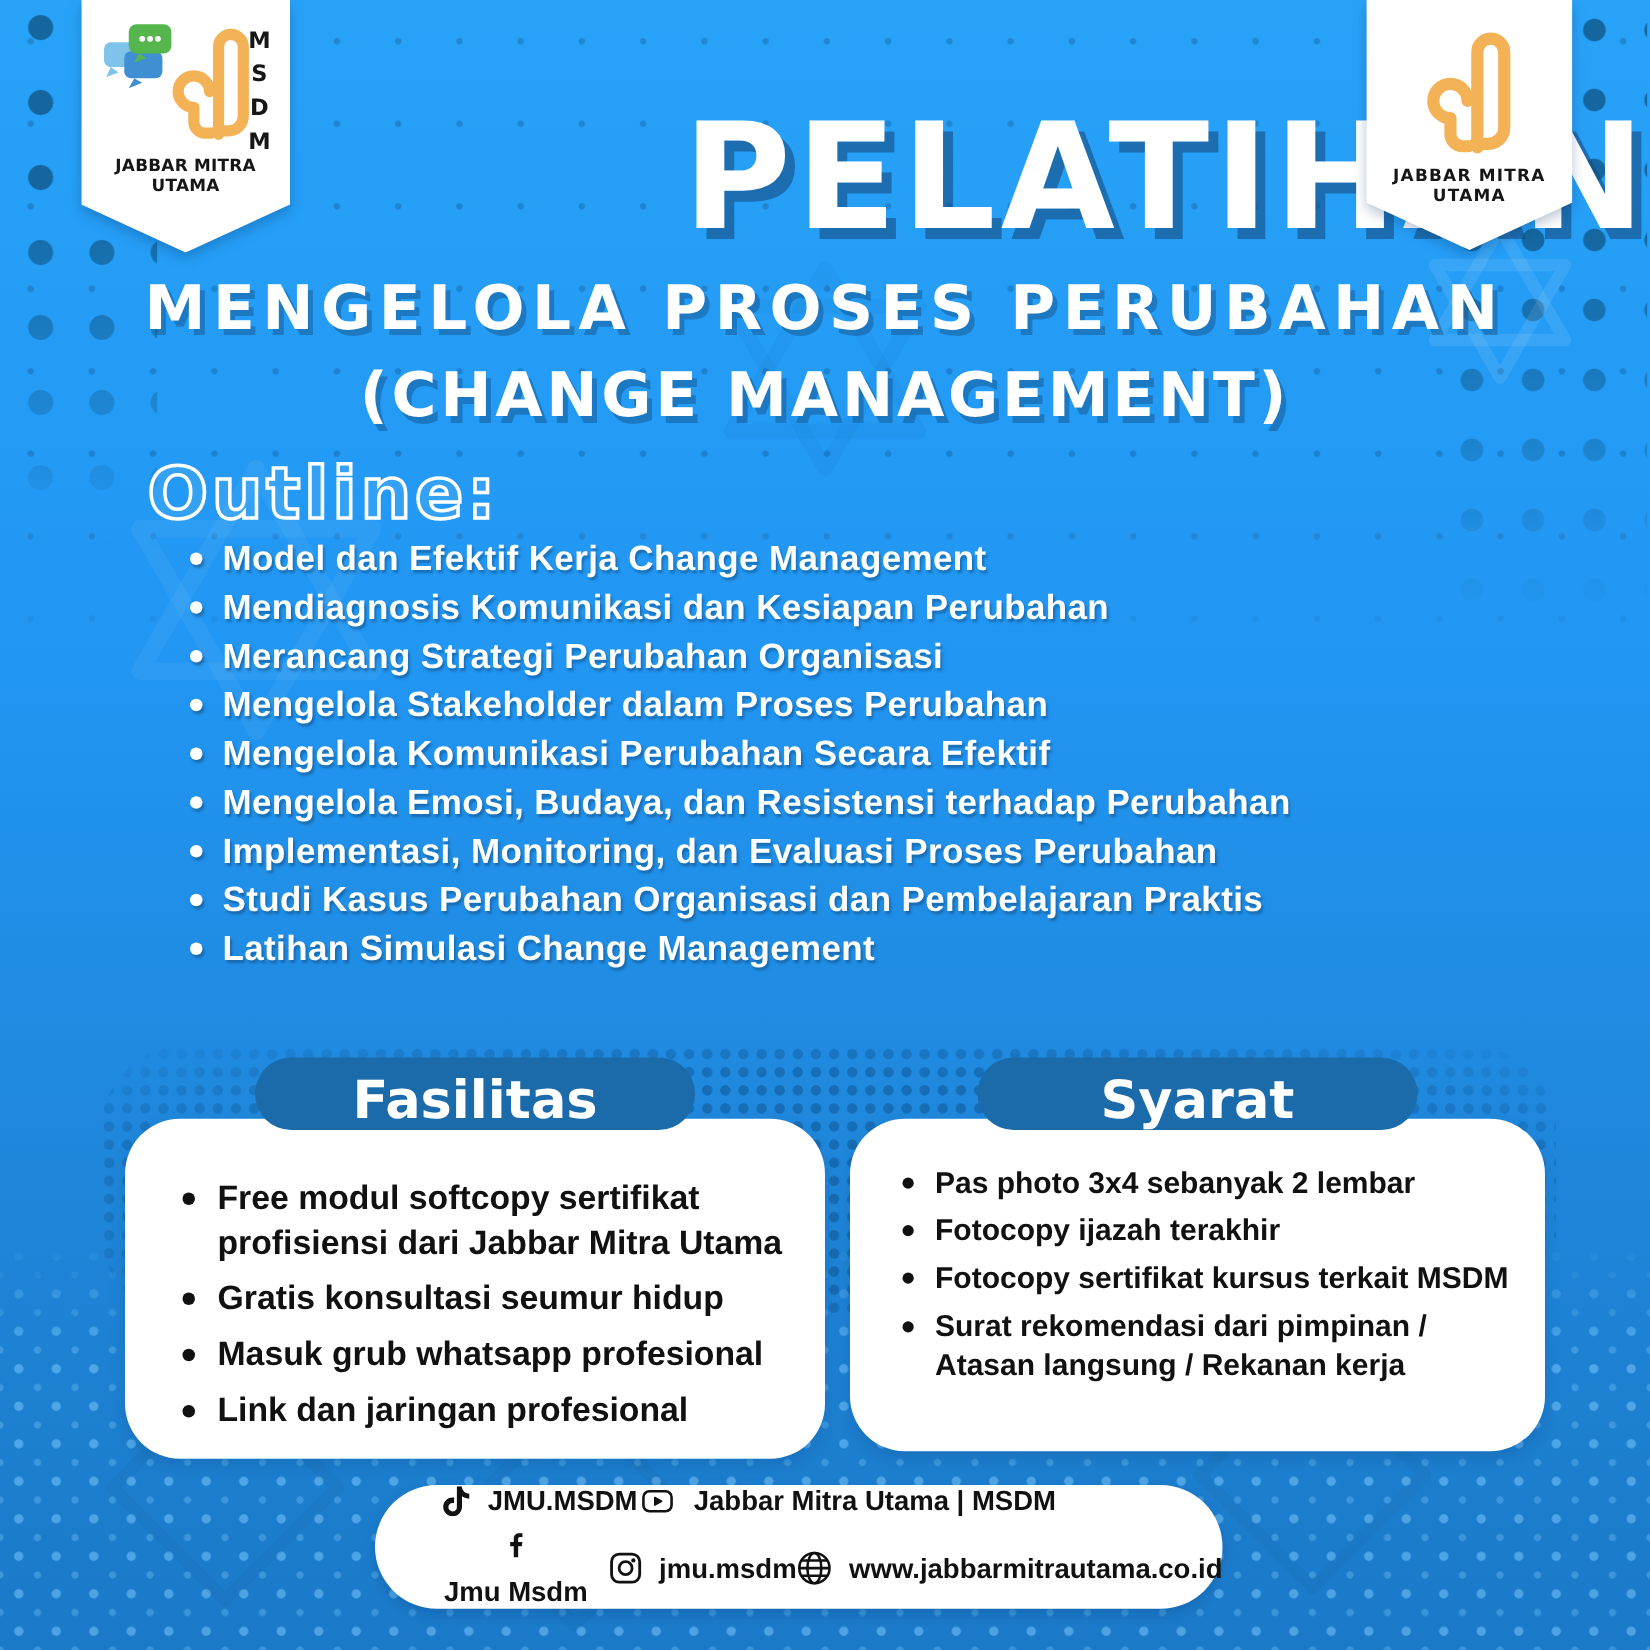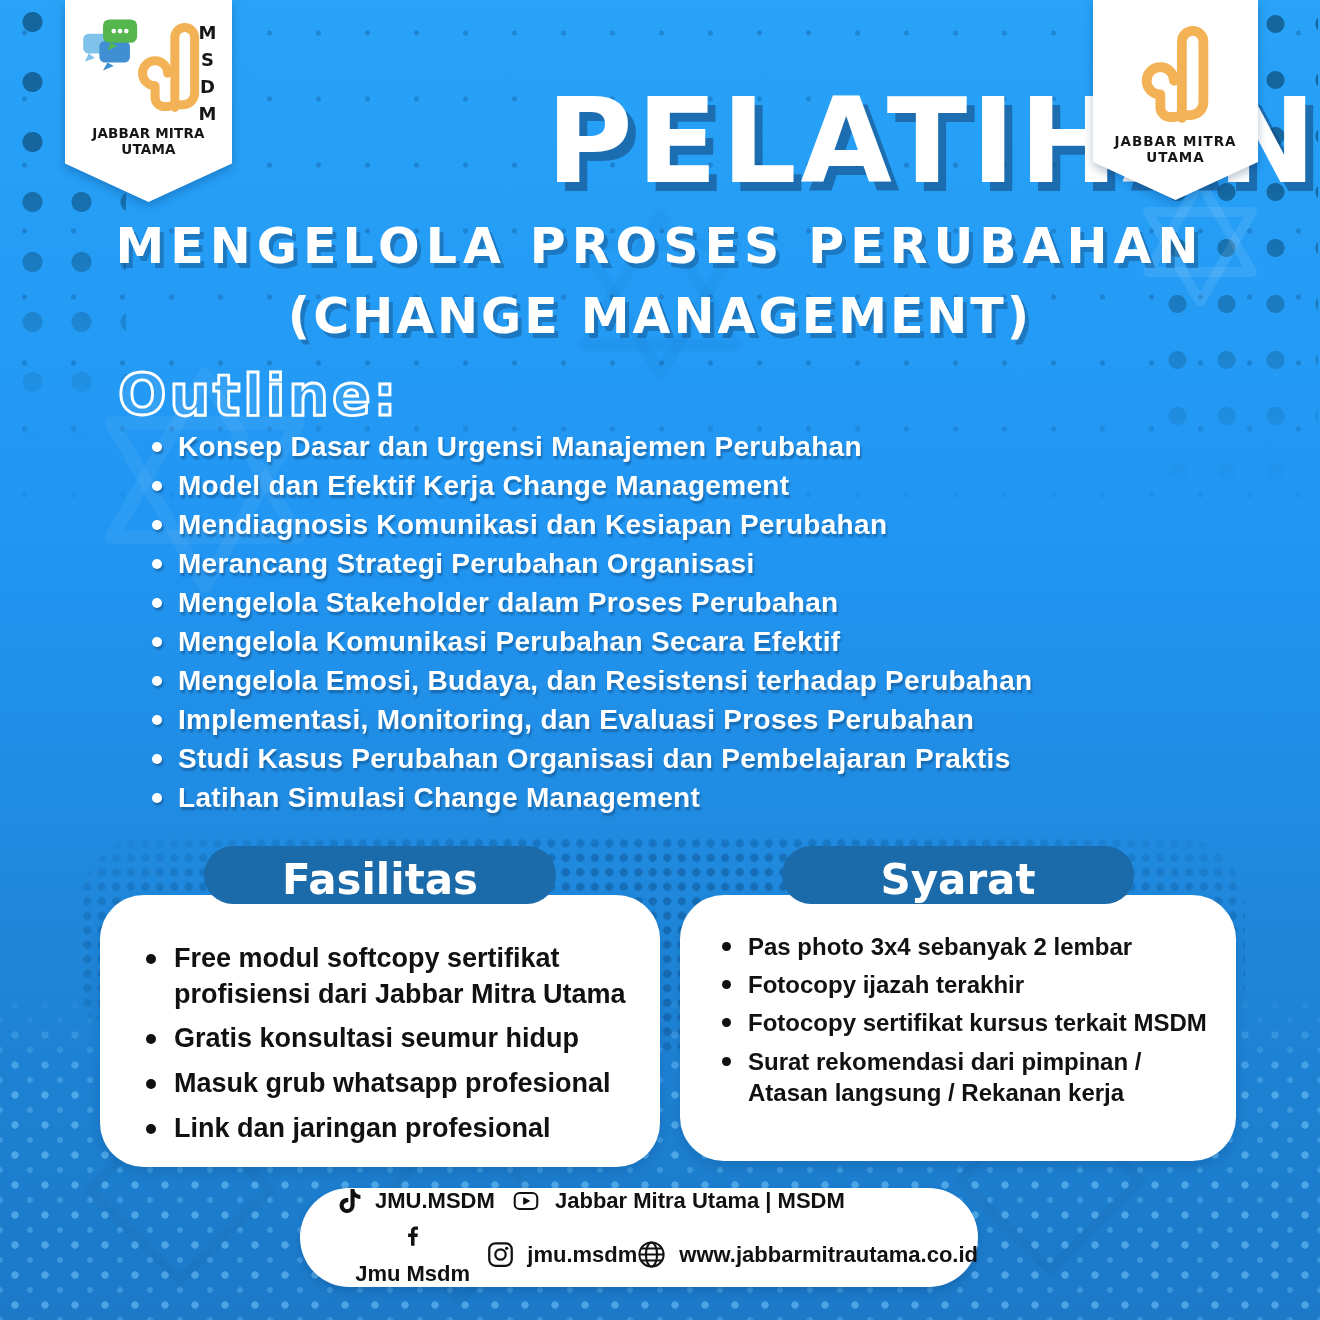--- a/index.html
+++ b/index.html
@@ -85,21 +85,21 @@
   .card-syarat .card-list li{position:relative;font-weight:bold;font-size:24px;color:#111;
     line-height:1.3;margin-bottom:7px;padding-left:28px;}
   .card-syarat .card-list li::before{content:"";position:absolute;left:2px;top:11px;width:9px;height:9px;
     border-radius:50%;background:#111;}
   
   .social{position:absolute;left:300px;top:1188px;width:678px;height:99px;background:#fff;
     border-radius:50px;z-index:4;box-shadow:0 4px 9px rgba(0,50,100,.22);
     display:flex;flex-direction:column;justify-content:center;gap:8px;
     padding-left:38px;box-sizing:border-box;}
   .social-row{display:flex;align-items:center;}
-  .social-item{display:flex;align-items:center;gap:13px;font-weight:bold;font-size:22px;color:#111;}
+  .social-item{display:flex;align-items:center;gap:13px;font-weight:bold;font-size:22px;color:#111;justify-content:flex-end;}
   .social-item .ic{display:flex;align-items:center;justify-content:center;}
   .si-w1{width:172px;}.si-w2{width:163px;flex-direction:column;}.si-w3{width:155px;}
 </style>
 </head>
 <body>
 
 <div class="poster">
 
   <div class="fine-dots"></div>
   <div class="corner-dots-left"></div>
@@ -155,21 +155,20 @@
       <div class="badge-org">JABBAR MITRA UTAMA</div>
     </div>
   </div>
 
   <h1 class="title" style="margin:0;">PELATIHAN</h1>
   <div class="subtitle1">MENGELOLA PROSES PERUBAHAN</div>
   <div class="subtitle2">(CHANGE MANAGEMENT)</div>
 
   <div class="outline-h">Outline:</div>
   <ul class="outline-list">
-    <li>Konsep Dasar dan Urgensi Manajemen Perubahan</li>
     <li>Model dan Efektif Kerja Change Management</li>
     <li>Mendiagnosis Komunikasi dan Kesiapan Perubahan</li>
     <li>Merancang Strategi Perubahan Organisasi</li>
     <li>Mengelola Stakeholder dalam Proses Perubahan</li>
     <li>Mengelola Komunikasi Perubahan Secara Efektif</li>
     <li>Mengelola Emosi, Budaya, dan Resistensi terhadap Perubahan</li>
     <li>Implementasi, Monitoring, dan Evaluasi Proses Perubahan</li>
     <li>Studi Kasus Perubahan Organisasi dan Pembelajaran Praktis</li>
     <li>Latihan Simulasi Change Management</li>
   </ul>

